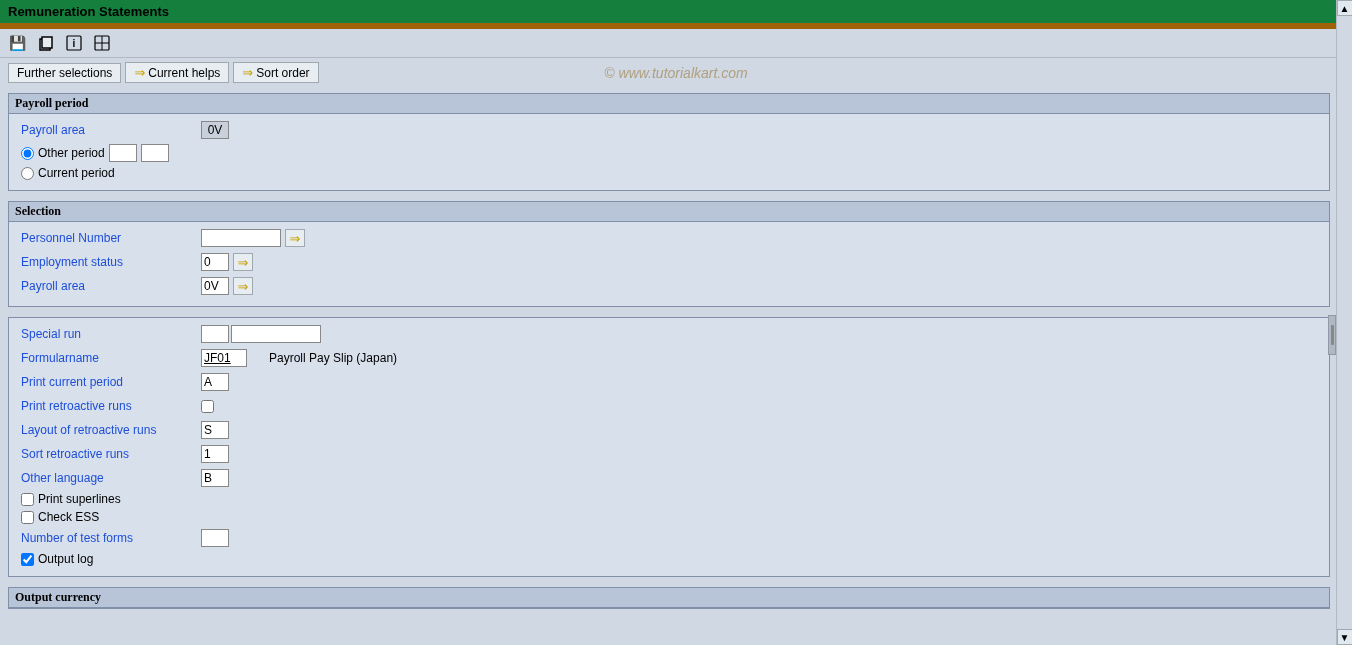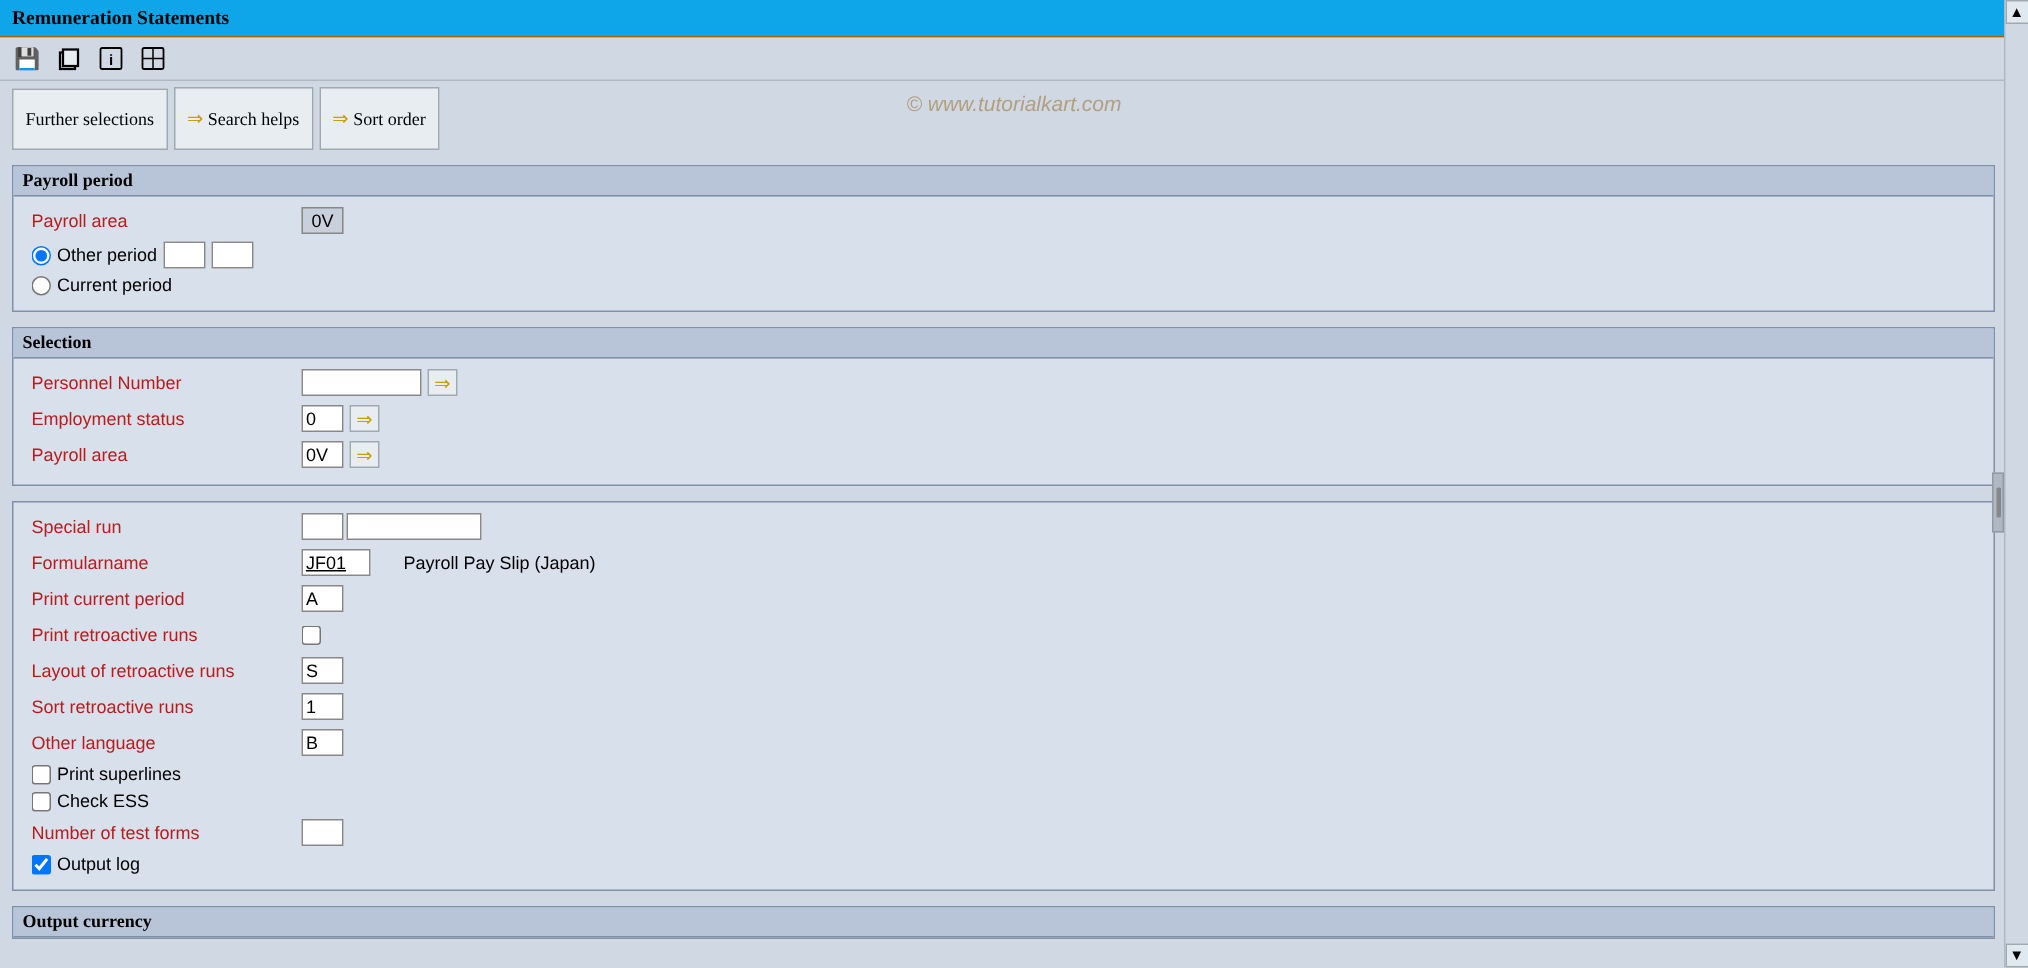--- a/index.html
+++ b/index.html
@@ -3,24 +3,23 @@
   <meta charset="utf-8">
   <style>
     * { box-sizing: border-box; margin: 0; padding: 0; }
     body {
       font-family: Arial, sans-serif;
       font-size: 12px;
       background: #d0d8e4;
       color: #000;
     }
     .title-bar {
-      background: #0ea5e9;
+      background: #15803d;
       padding: 4px 8px;
-      border-bottom: 1px solid #a16207;
-      font-family: Liberation Serif, serif;
+      border-bottom: 6px solid #a16207;
     }
     .title-bar h1 {
       font-size: 13px;
       font-weight: bold;
       color: #000;
     }
     .toolbar {
       background: #d0d8e4;
       padding: 4px 8px;
       border-bottom: 1px solid #b0b8c4;
@@ -53,24 +52,23 @@
       display: flex;
       gap: 4px;
       align-items: center;
     }
     .tab-btn {
       display: flex;
       align-items: center;
       gap: 3px;
       background: #e8edf2;
       border: 1px solid #a0a8b0;
-      padding: 12px 8px;
+      padding: 2px 8px;
       cursor: pointer;
       font-size: 12px;
-      font-family: Liberation Serif, serif;
     }
     .tab-btn .arrow-icon {
       color: #c8a000;
       font-size: 13px;
     }
     .main-content {
       background: #d0d8e4;
       padding: 6px 8px;
       height: calc(100vh - 110px);
       overflow-y: auto;
@@ -93,21 +91,21 @@
     }
     .field-row {
       display: flex;
       align-items: center;
       margin-bottom: 4px;
       min-height: 20px;
     }
     .field-label {
       width: 180px;
       font-size: 12px;
-      color: #b91c1c;
+      color: #1d4ed8;
     }
     .field-input {
       border: 1px solid #888;
       background: #fff;
       height: 18px;
       font-size: 12px;
       padding: 0 2px;
     }
     .field-input-sm {
       width: 28px;
@@ -243,21 +241,21 @@
     <div style="flex:1;"></div>
     <div class="scroll-arrow">▼</div>
   </div>
 
   <div class="tab-bar">
     <div class="tab-btn">
       <span>Further selections</span>
     </div>
     <div class="tab-btn">
       <span class="arrow-icon">⇒</span>
-      <span>Search helps</span>
+      <span>Current helps</span>
     </div>
     <div class="tab-btn">
       <span class="arrow-icon">⇒</span>
       <span>Sort order</span>
     </div>
   </div>
 
   <div class="main-content" style="padding-right:22px;">
 
     <div class="section-box">

